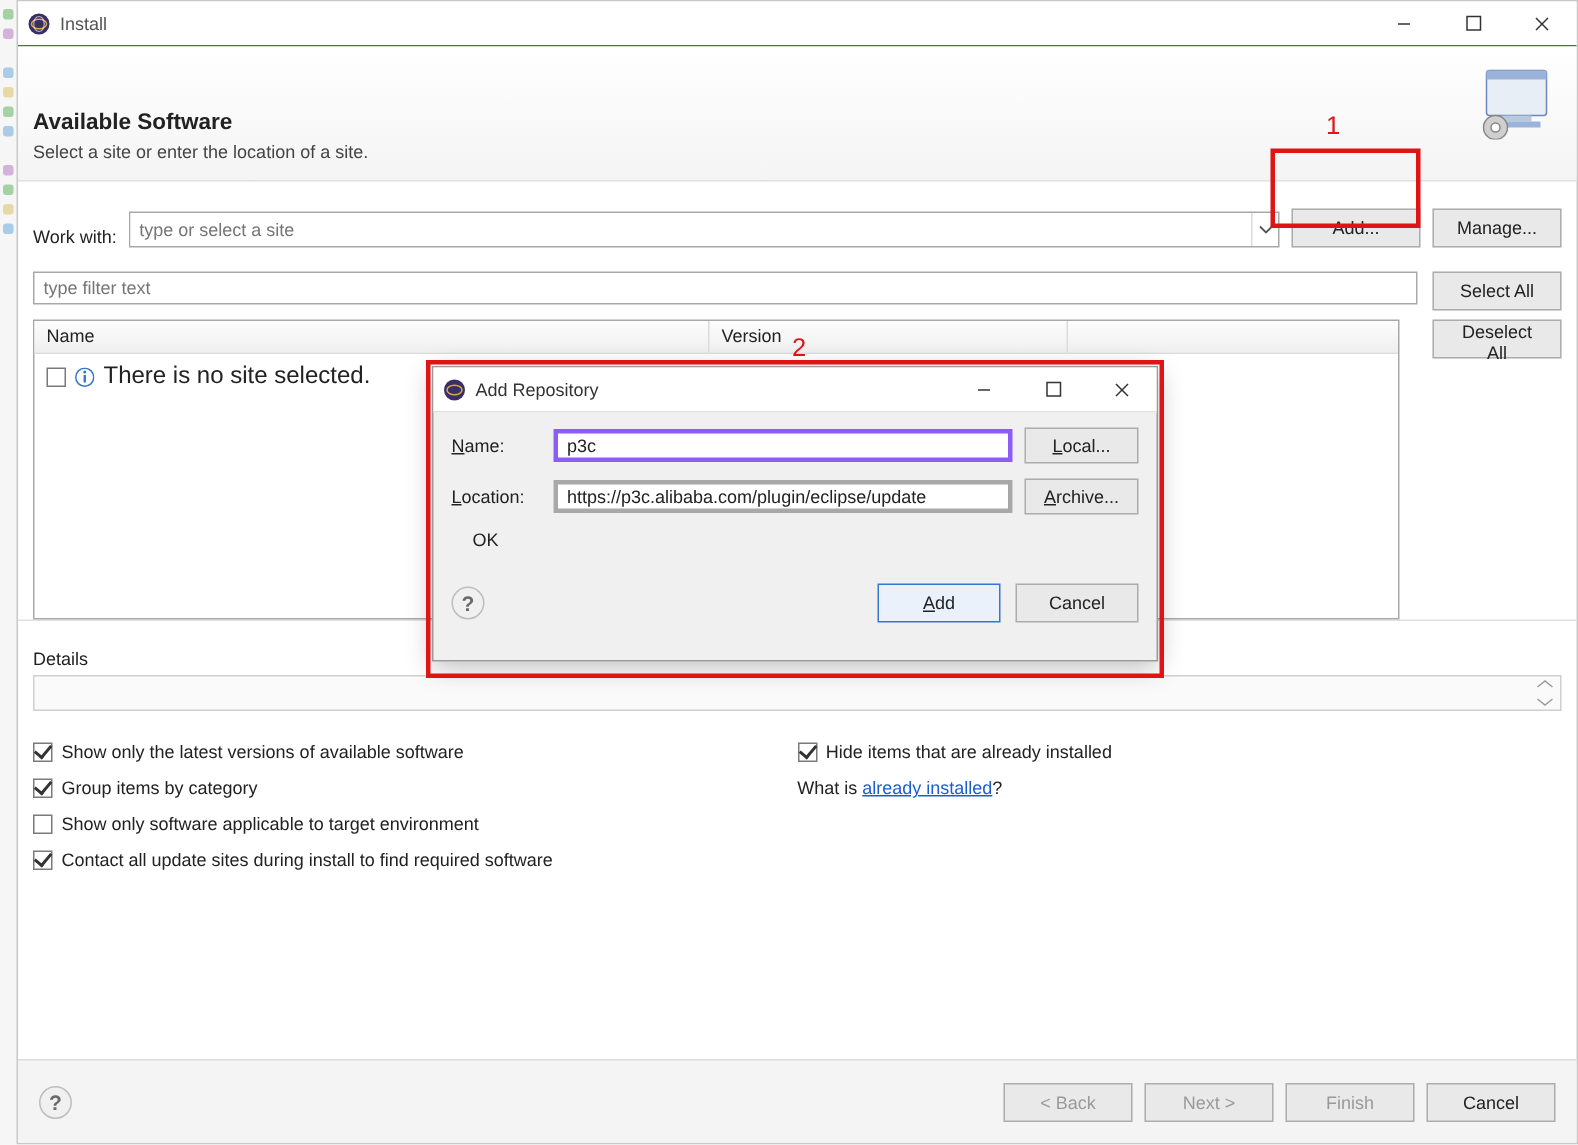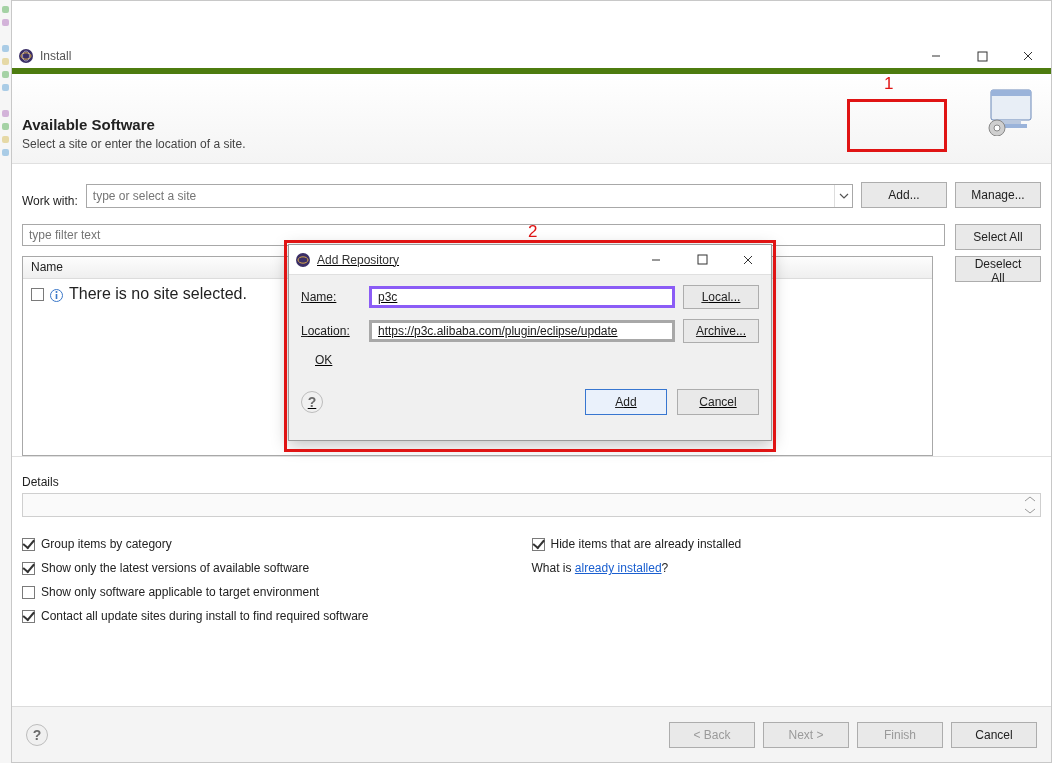--- a/index.html
+++ b/index.html
@@ -11,21 +11,21 @@
   .ls1{background:#2e9e2e;} .ls2{background:#a04fb0;} .ls3{background:#3a8fd0;} .ls4{background:#d0b030;}
 
   .window {
     position: absolute; left: 11px; top: 0; width: 1041px; height: 763px;
     background: #ffffff; border: 1px solid #c8c8c8;
   }
 
   
   .titlebar {
     height: 30px; display: flex; align-items: center; padding: 0 0 0 6px;
-    background: #ffffff; border-bottom: 6px solid #4d7c0f; margin-top: 43px;
+    background: #ffffff; border-bottom: 1px solid #4d7c0f;
   }
   .titlebar .app-icon { width:16px; height:16px; margin-right:6px; }
   .titlebar .title { font-size: 12px; color: #555; flex: 1; }
   .winbtn { width: 46px; height: 30px; display: flex; align-items: center; justify-content: center; color:#555; }
   .winbtn svg { width:10px; height:10px; }
   .winbtn.max svg{width:11px;height:11px;}
 
   
   .header-band {
     display:flex; padding: 10px 16px 12px 10px; position:relative;
@@ -119,21 +119,21 @@
   .help-q {
     width:22px; height:22px; border:1px solid #bdbdbd; border-radius:50%;
     display:flex; align-items:center; justify-content:center; color:#6a6a6a; font-size:14px; font-weight:bold;
     background:#f0f0f0;
   }
 
   
   .anno-2-label { position:absolute; left:528px; top:222px; color:#e01414; font-size:17px; pointer-events:none; }
   .modal {
     position:absolute; left:288px; top:244px; width:484px; height:197px;
-    background:#f0f0f0; border:1px solid #9a9a9a; box-shadow:0 4px 16px rgba(0,0,0,.25);text-decoration:underline;
+    background:#f0f0f0; border:1px solid #9a9a9a; box-shadow:0 4px 16px rgba(0,0,0,.25);
   }
   .anno-2 { left:284px; top:240px; width:492px; height:212px; }
   .modal-titlebar {
     height:30px; display:flex; align-items:center; padding:0 0 0 6px; background:#fff;
     border-bottom:1px solid #e0e0e0;
   }
   .modal-titlebar .title{ font-size:12px; color:#333; flex:1; }
   .modal-body { padding:10px 12px 6px 12px; }
   .form-row { display:flex; align-items:center; gap:8px; margin-bottom:10px; }
   .form-row label { width:60px; font-size:12px; color:#222; }
@@ -272,25 +272,25 @@
             <path d="M3 14 L8 18 L13 14" fill="none" stroke="#9a9a9a" stroke-width="1"></path>
           </svg>
       </span>
     </div>
   </div>
 
   <div class="options">
     <div class="opt-col">
       <div class="opt">
         <span class="cb checked"></span>
+        <span>Show only the latest versions of available software</span>
+      </div>
+      <div class="opt">
+        <span class="cb checked"></span>
         <span>Group items by category</span>
-      </div>
-      <div class="opt">
-        <span class="cb checked"></span>
-        <span>Show only the latest versions of available software</span>
       </div>
       <div class="opt">
         <span class="cb"></span>
         <span>Show only software applicable to target environment</span>
       </div>
       <div class="opt">
         <span class="cb checked"></span>
         <span>Contact all update sites during install to find required software</span>
       </div>
     </div>

